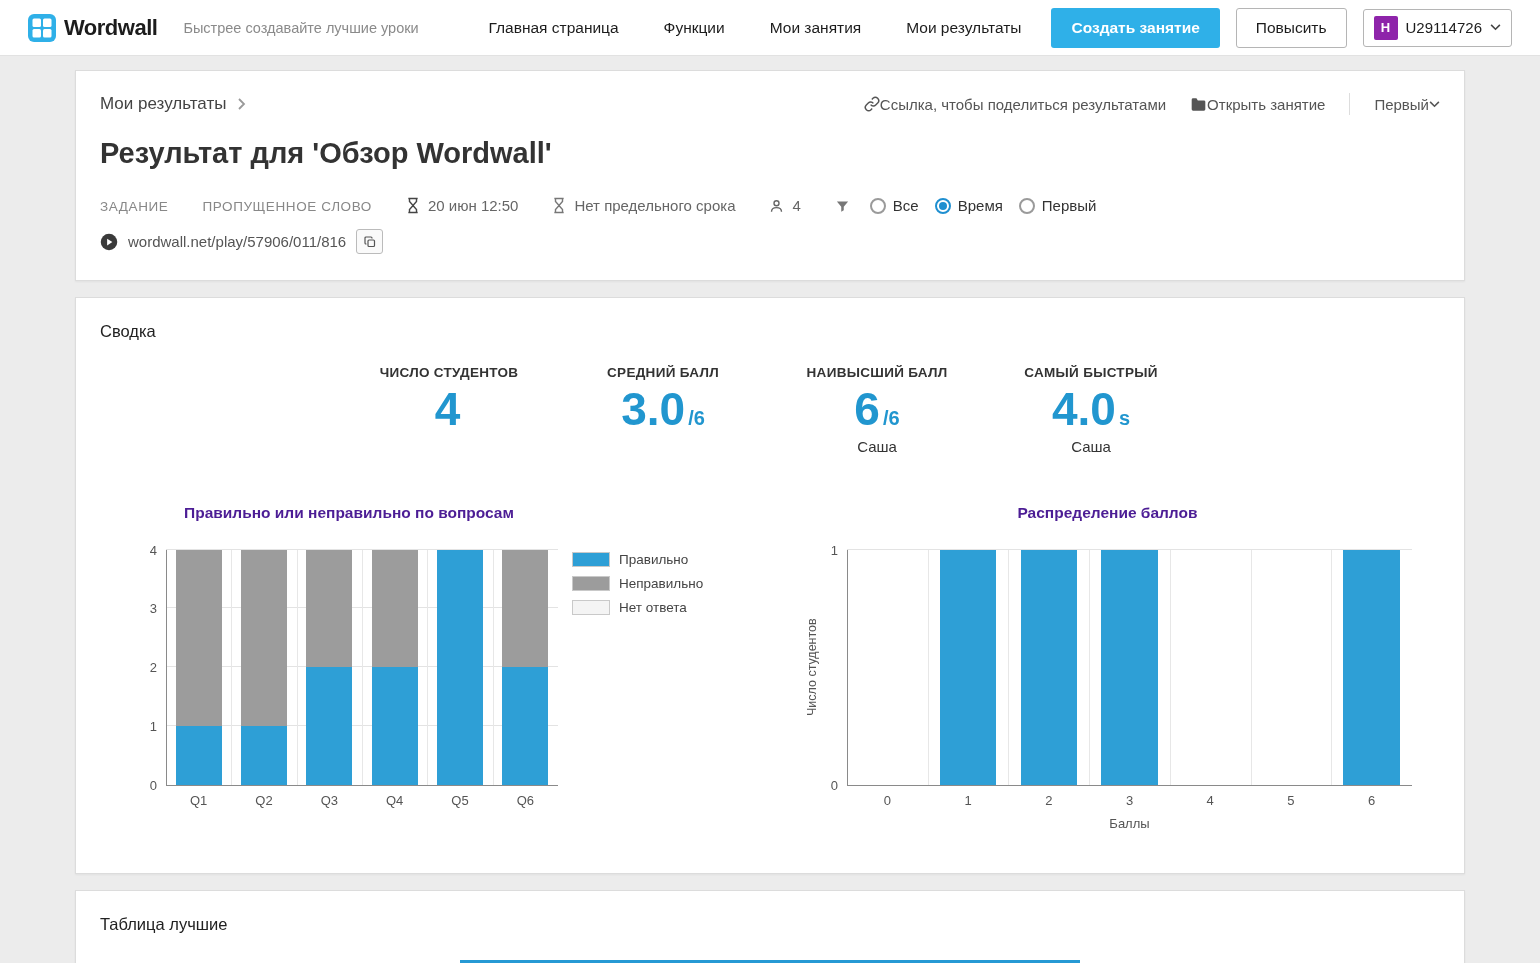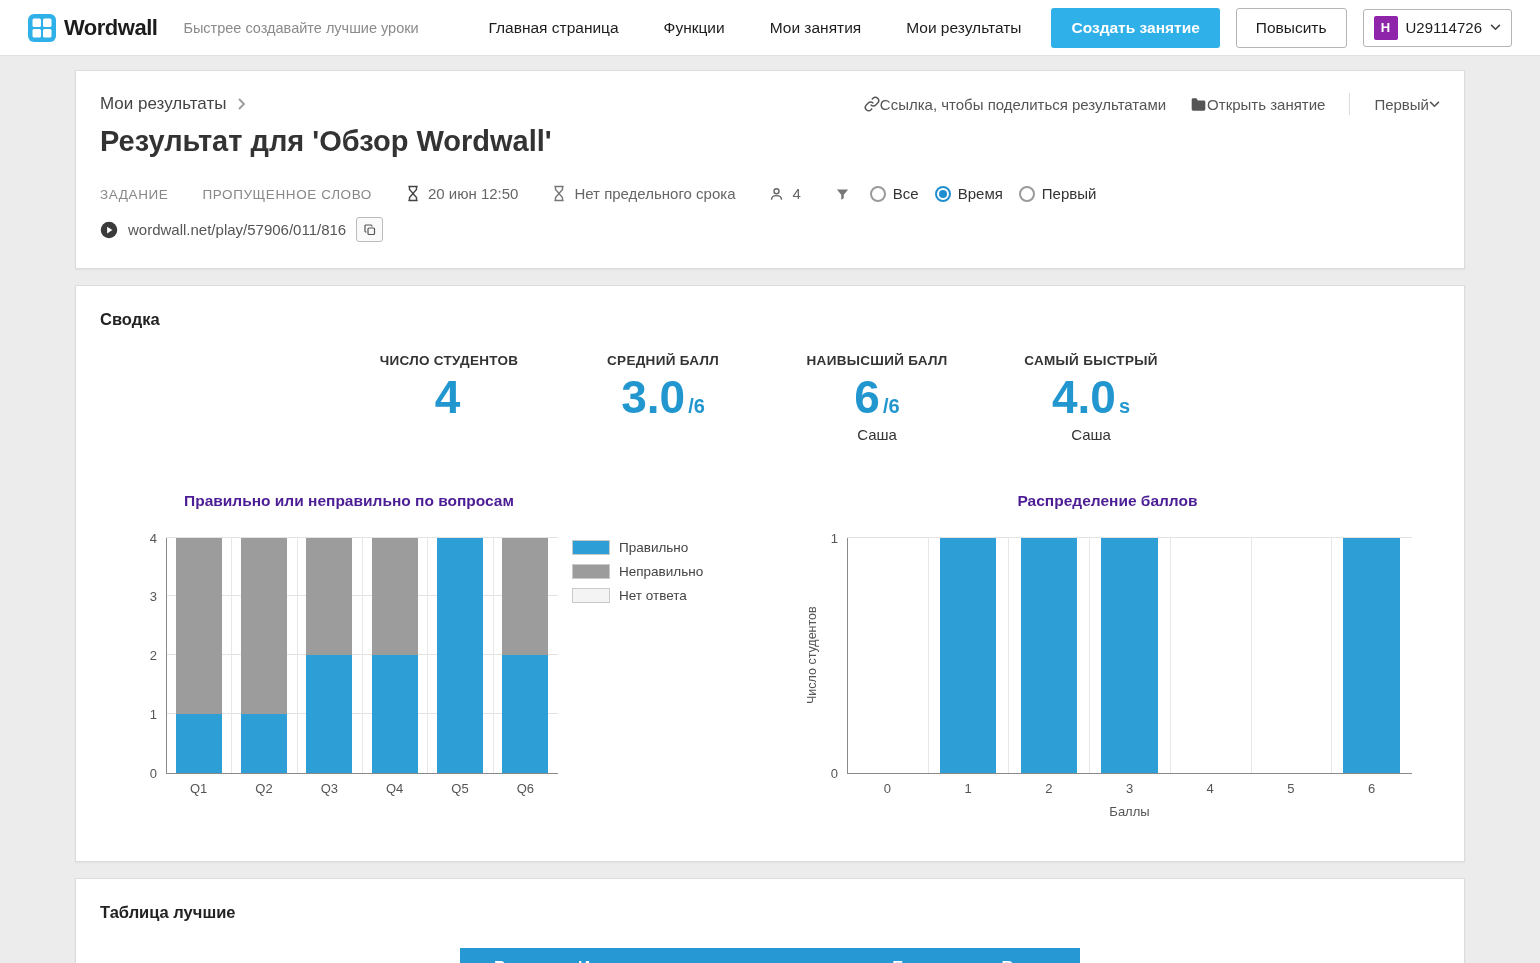--- a/index.html
+++ b/index.html
@@ -25,35 +25,35 @@
   .card{background:#fff;border:1px solid #dcdcdc;box-shadow:0 1px 2px rgba(0,0,0,0.05);margin-bottom:16px}
 
   
   .header-card{padding:22px 24px 26px}
   .breadcrumb-row{display:flex;align-items:center}
   .breadcrumb{font-size:17px;color:#444;cursor:pointer}
   .crumb-chev{margin:0 12px;display:flex;align-items:center}
   .header-actions{margin-left:auto;display:flex;align-items:center;gap:24px;color:#555;font-size:15px}
   .action{display:flex;align-items:center;cursor:pointer;white-space:nowrap}
   .v-div{width:1px;height:22px;background:#ddd}
-  .page-title{font-size:29px;font-weight:bold;color:#333;margin-top:10px}
+  .page-title{font-size:29px;font-weight:bold;color:#333;margin-top:22px}
   .meta-row{display:flex;align-items:flex-end;margin-top:27px;font-size:15px;color:#666;gap:34px}
   .meta-item{display:flex;align-items:center;gap:8px;white-space:nowrap}
   .meta-label{letter-spacing:0.6px;color:#888;font-size:13.5px}
   .filters{display:flex;align-items:center;gap:16px;margin-left:-14px}
   .radio-opt{display:flex;align-items:center;gap:7px;color:#333;cursor:pointer}
   .radio{width:16px;height:16px;border:2px solid #9a9a9a;border-radius:50%;background:#fff;position:relative;flex:none}
   .radio.checked{border-color:#1f8fd0}
   .radio.checked::after{content:"";position:absolute;inset:2px;background:#1f8fd0;border-radius:50%}
   .url-row{display:flex;align-items:center;gap:10px;margin-top:15px;font-size:15px;color:#555}
   .copy-btn{border:1px solid #bbb;border-radius:3px;width:27px;height:25px;display:flex;align-items:center;justify-content:center;background:#fafafa;cursor:pointer}
 
   
   .summary-card{padding:24px 24px 42px}
-  .section-title{font-size:16.5px;font-weight:bold;color:#222}
+  .section-title{font-size:16.5px;font-weight:normal;color:#222}
   .stats-row{display:flex;justify-content:center;margin-top:24px}
   .stat{width:214px;text-align:center}
   .stat-label{font-size:13.5px;font-weight:bold;color:#333;letter-spacing:0.3px}
   .stat-value{color:#2196cf;margin-top:4px}
   .stat-num{font-weight:bold;font-size:46px;line-height:1.1}
   .stat-suffix{font-size:20px;font-weight:bold;margin-left:3px}
   .stat-sub{font-size:15px;color:#333;margin-top:3px;min-height:18px}
 
   
   .charts-row{display:flex;justify-content:space-between;margin-top:48px;padding:0 28px 0 40px}

